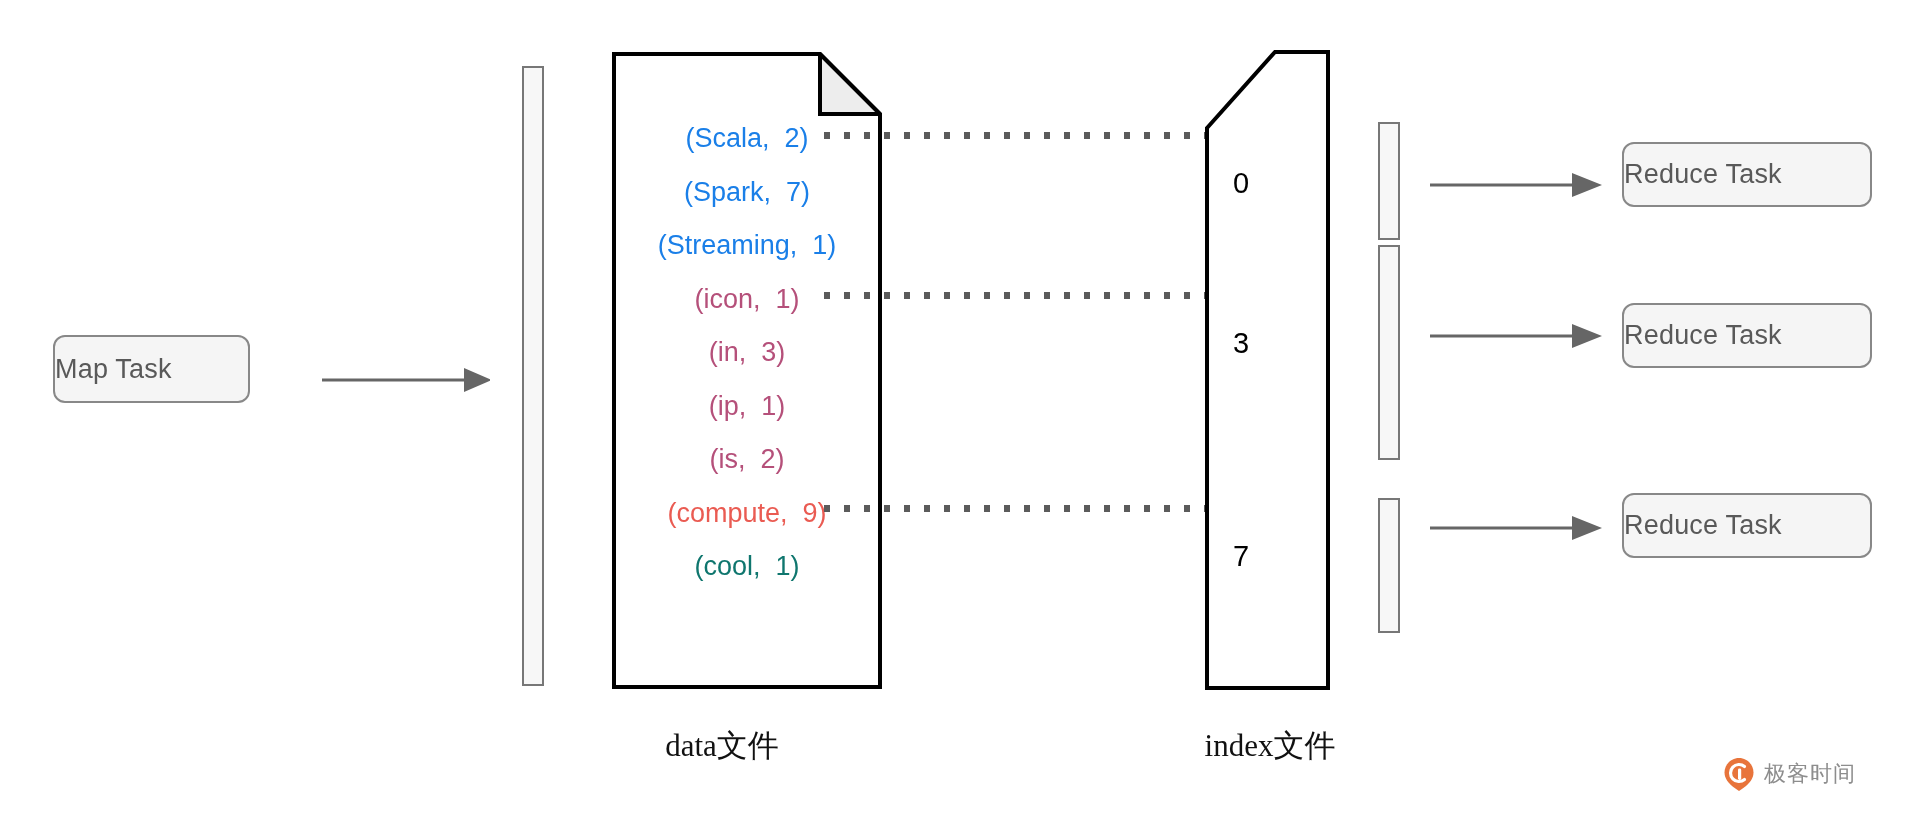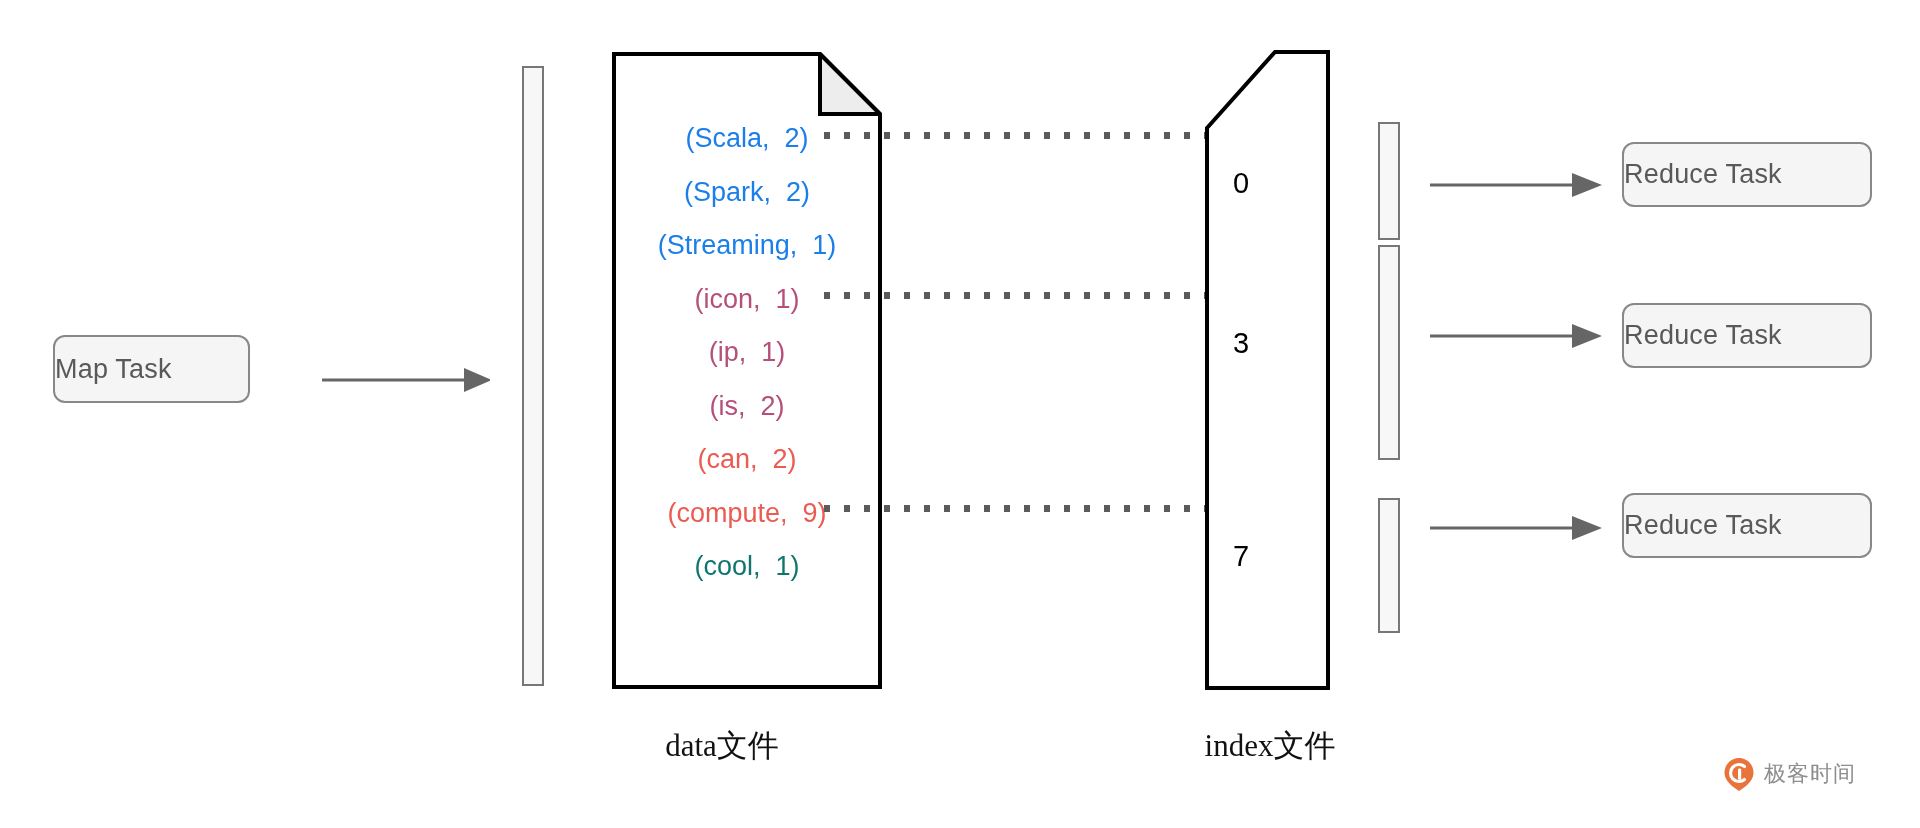--- a/index.html
+++ b/index.html
@@ -154,26 +154,26 @@
   <div class="bracket" style="left:522px; top:66px; width:22px; height:620px;"></div>
 
   <div id="data-file">
     <svg class="sheet-svg" viewBox="0 0 270 637">
       <path d="M2,2 L208,2 L268,62 L268,635 L2,635 Z" fill="#ffffff" stroke="#000000" stroke-width="4" stroke-linejoin="miter"></path>
       <path d="M208,2 L208,62 L268,62 Z" fill="#ededed" stroke="#000000" stroke-width="4" stroke-linejoin="miter"></path>
     </svg>
 
     <div class="kv-list">
       <div class="kv-row" style="color:#1a7fe8;">(Scala,  2)</div>
-      <div class="kv-row" style="color:#1a7fe8;">(Spark,  2)</div>
+      <div class="kv-row" style="color:#1a7fe8;">(Spark,  7)</div>
       <div class="kv-row" style="color:#1a7fe8;">(Streaming,  1)</div>
       <div class="kv-row" style="color:#b5507a;">(icon,  1)</div>
+      <div class="kv-row" style="color:#b5507a;">(in,  3)</div>
       <div class="kv-row" style="color:#b5507a;">(ip,  1)</div>
       <div class="kv-row" style="color:#b5507a;">(is,  2)</div>
-      <div class="kv-row" style="color:#ea5b52;">(can,  2)</div>
       <div class="kv-row" style="color:#ea5b52;">(compute,  9)</div>
       <div class="kv-row" style="color:#0f766e;">(cool,  1)</div>
     </div>
   </div>
 
   <div class="dotted" style="left:824px; top:132px; width:390px;"></div>
   <div class="dotted" style="left:824px; top:292px; width:390px;"></div>
   <div class="dotted" style="left:824px; top:505px; width:390px;"></div>
 
   <div id="index-file">

